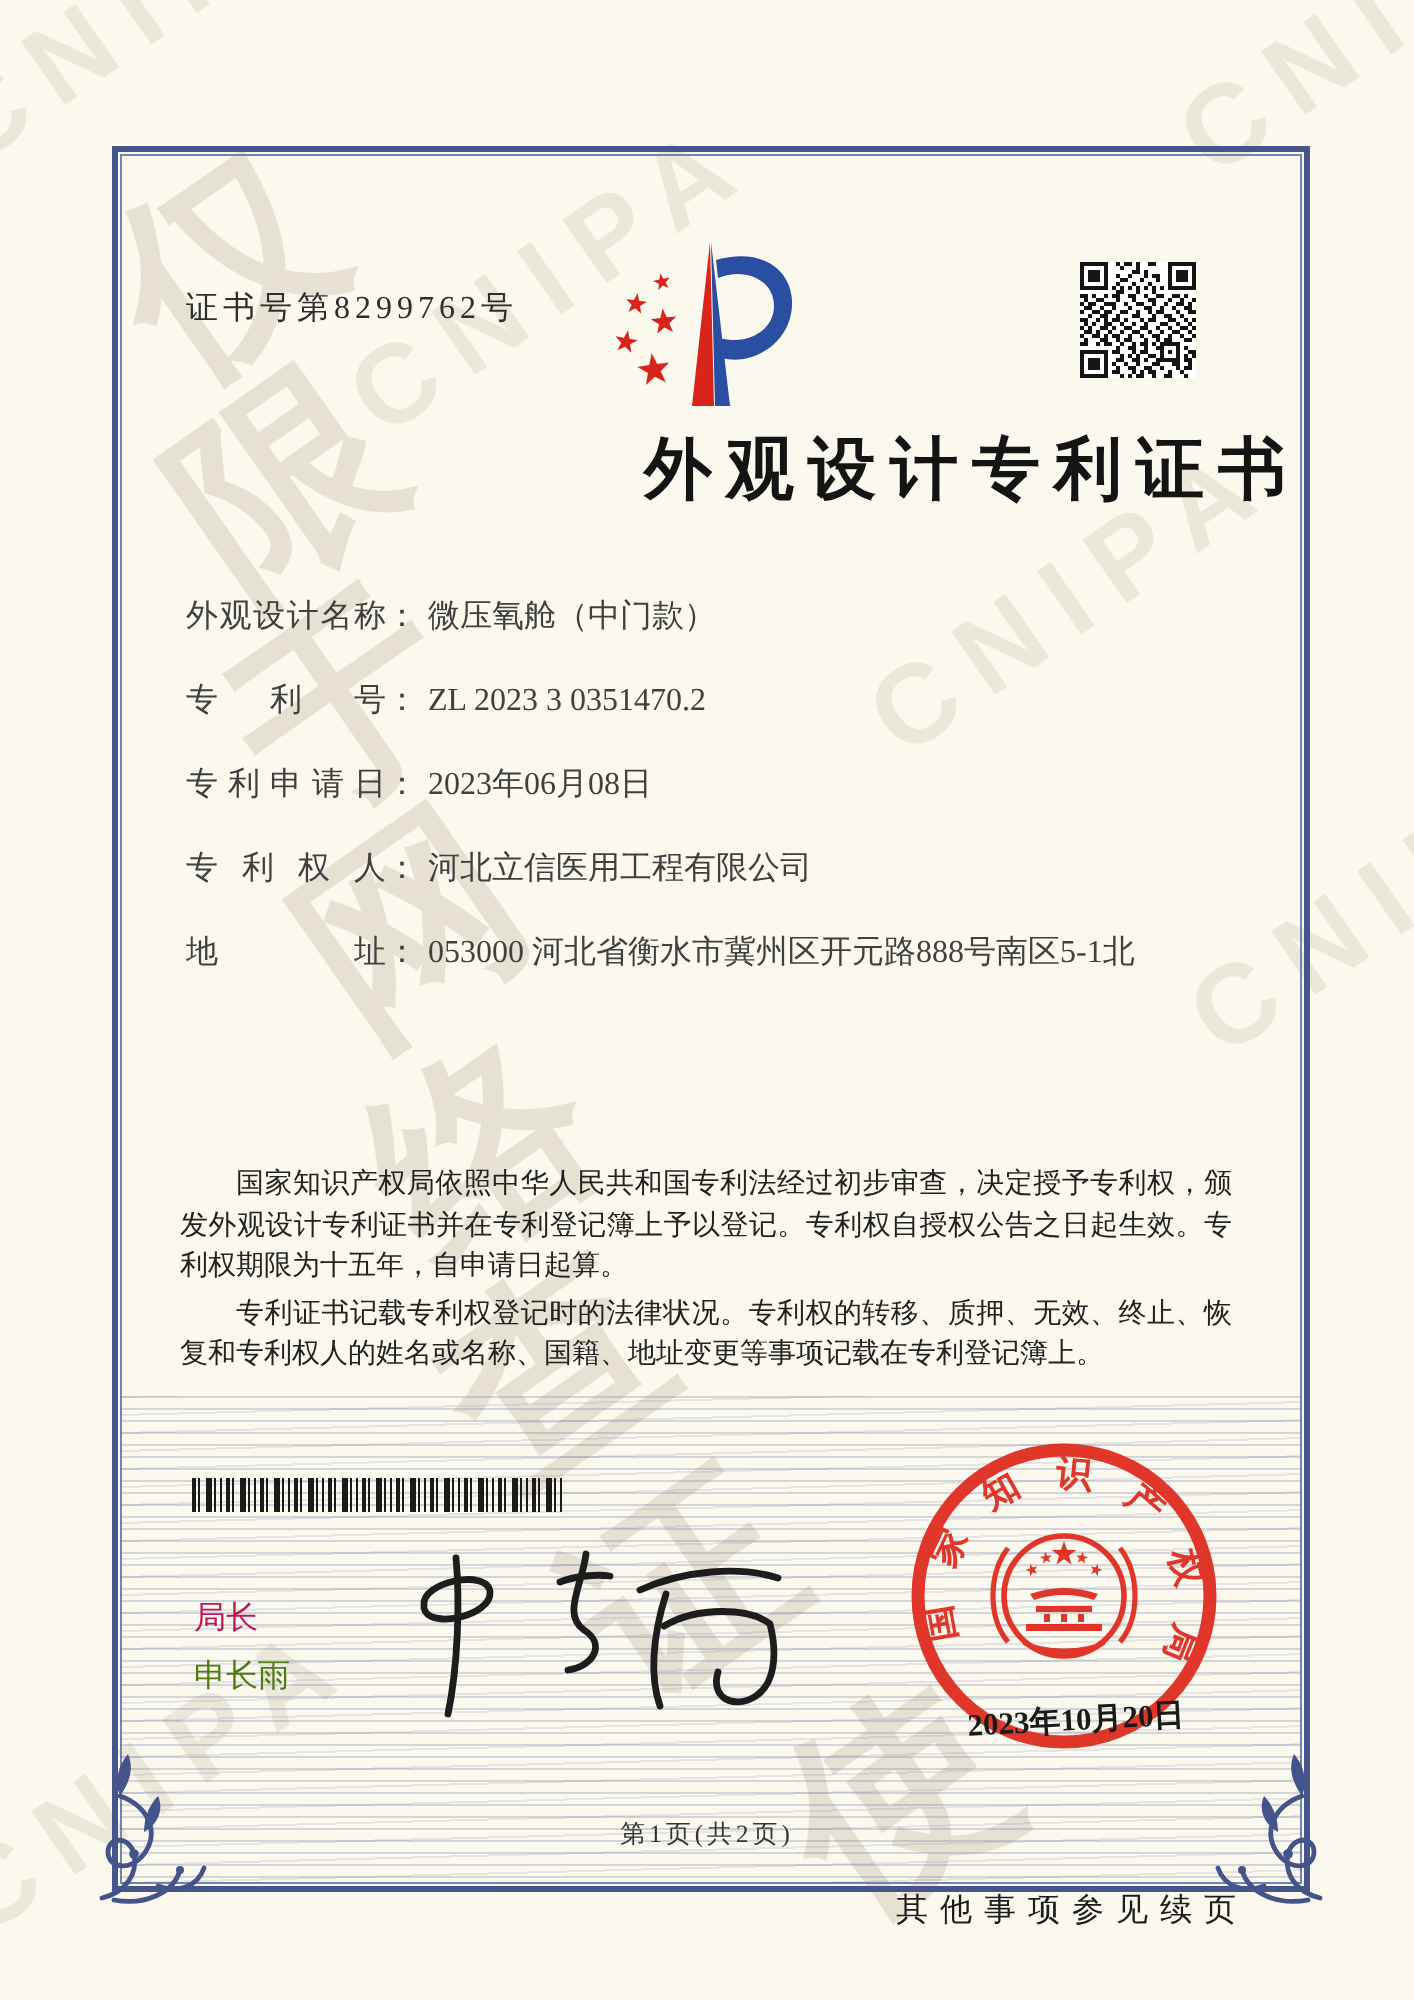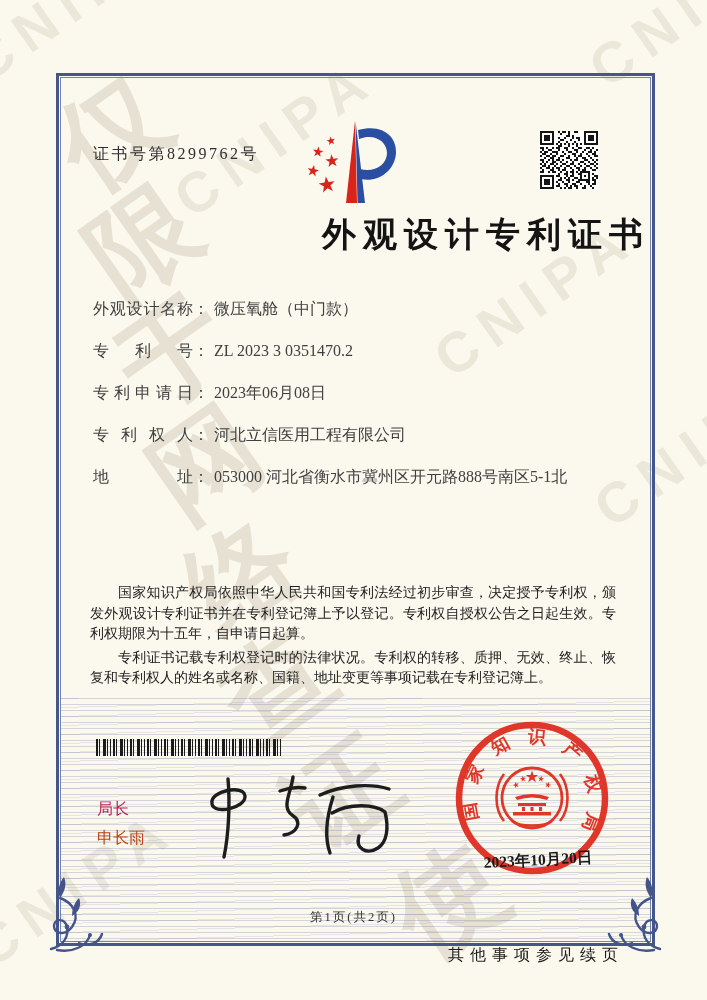--- a/index.html
+++ b/index.html
@@ -48,21 +48,21 @@
   
   .barcode{position:absolute;left:96px;top:739px;width:186px;height:17px;z-index:4;
     background:repeating-linear-gradient(90deg,
       #1b1b1b 0 2px, rgba(0,0,0,0) 2px 3px,
       #1b1b1b 3px 4px, rgba(0,0,0,0) 4px 7px,
       #1b1b1b 7px 10px, rgba(0,0,0,0) 10px 11px,
       #1b1b1b 11px 12px, rgba(0,0,0,0) 12px 14px,
       #1b1b1b 14px 15px, rgba(0,0,0,0) 15px 17px);}
   .sig-title{position:absolute;left:97px;top:799px;font-size:16px;color:#be185d;z-index:4;
              font-family:"Liberation Sans","DejaVu Sans",sans-serif;}
-  .sig-name{position:absolute;left:97px;top:828px;font-size:16px;color:#c2410c;z-index:4;
+  .sig-name{position:absolute;left:97px;top:828px;font-size:16px;color:#4d7c0f;z-index:4;
             font-family:"Liberation Sans","DejaVu Sans",sans-serif;}
   .signature{position:absolute;left:192px;top:770px;width:210px;height:90px;z-index:4;}
   .seal{position:absolute;left:452px;top:718px;width:160px;height:160px;z-index:5;opacity:0.93;}
   .seal-date{position:absolute;left:473px;top:850px;width:130px;text-align:center;font-size:15.5px;
              font-weight:600;color:#1a1a1a;z-index:6;transform:rotate(-3deg);}
   .page-info{position:absolute;left:57px;top:909px;width:593px;text-align:center;
              font-size:12.5px;letter-spacing:2px;color:#333;z-index:4;}
   .footer-note{position:absolute;left:0;top:945px;width:624px;text-align:right;
                font-size:16px;letter-spacing:6px;color:#1c1c1c;z-index:4;}
 </style>

